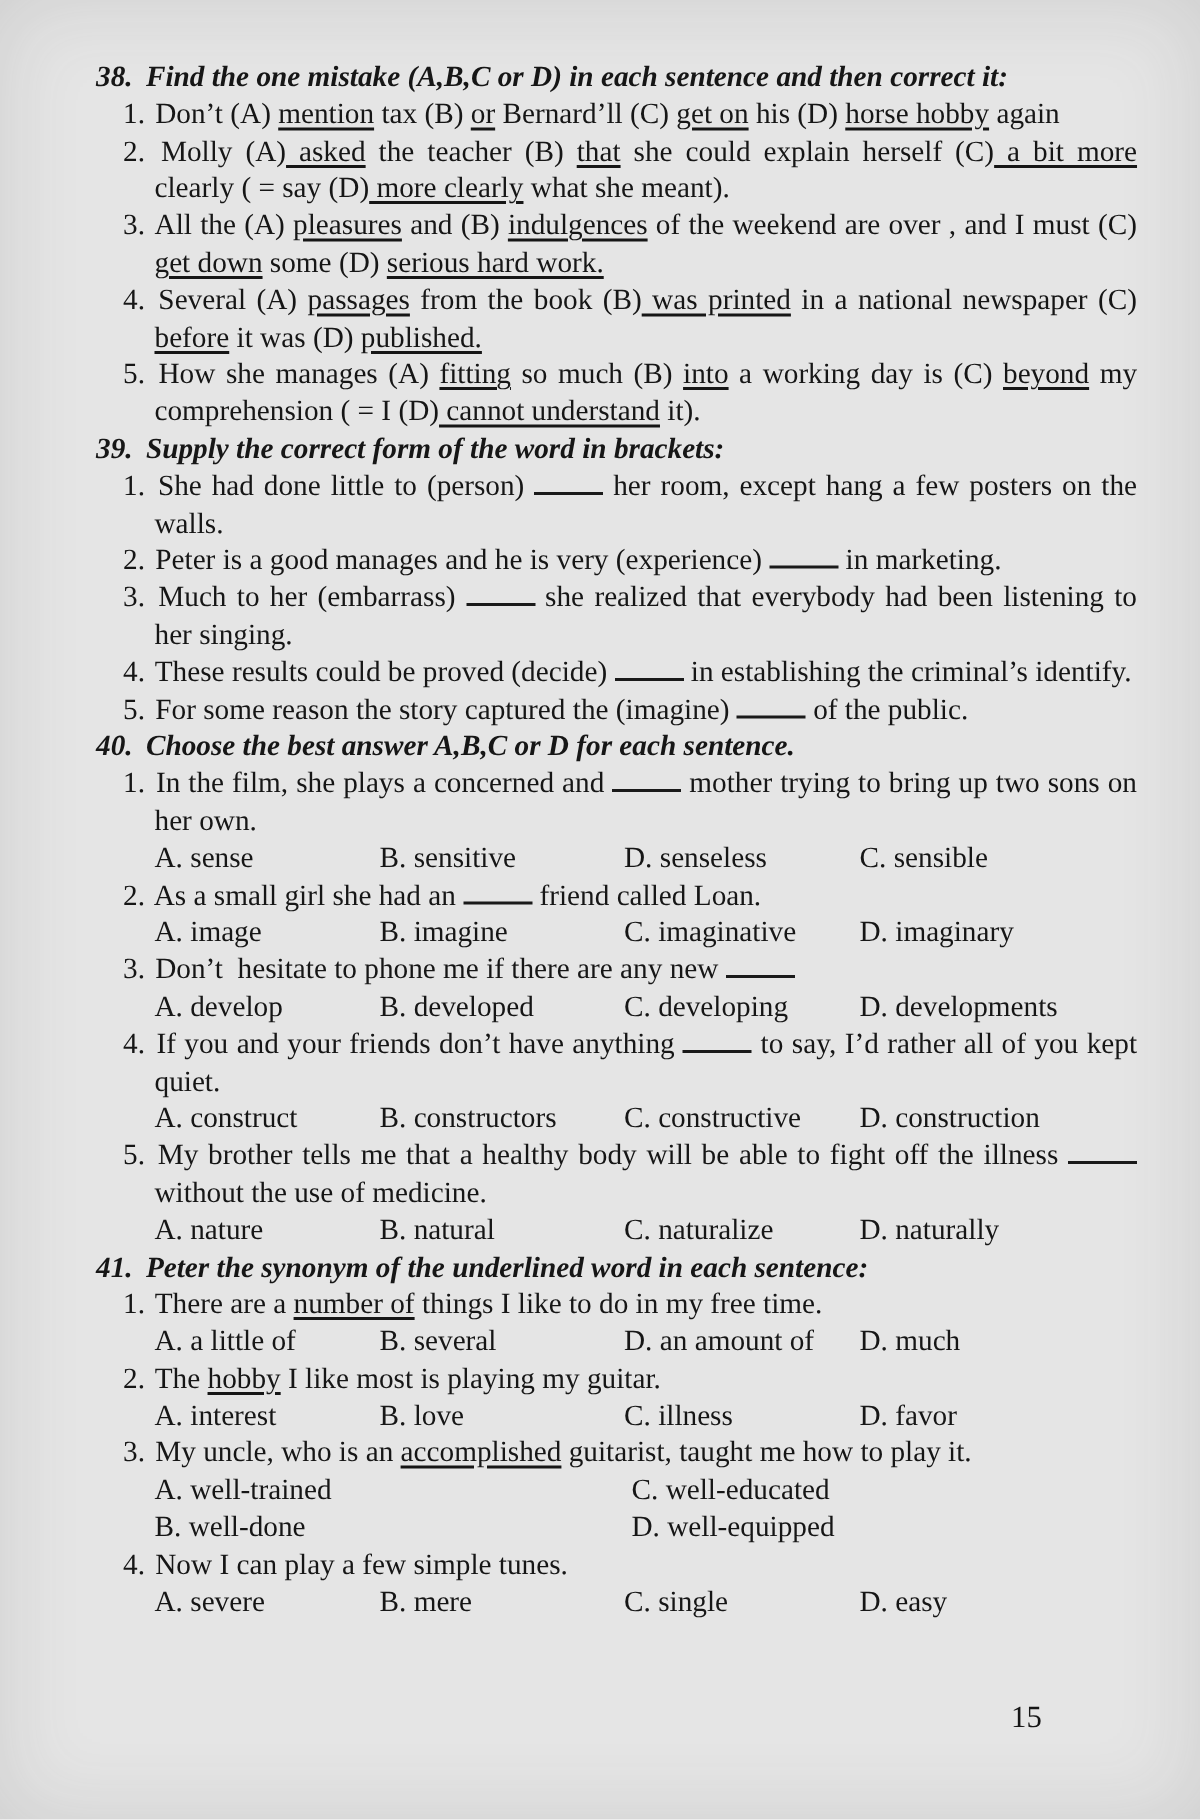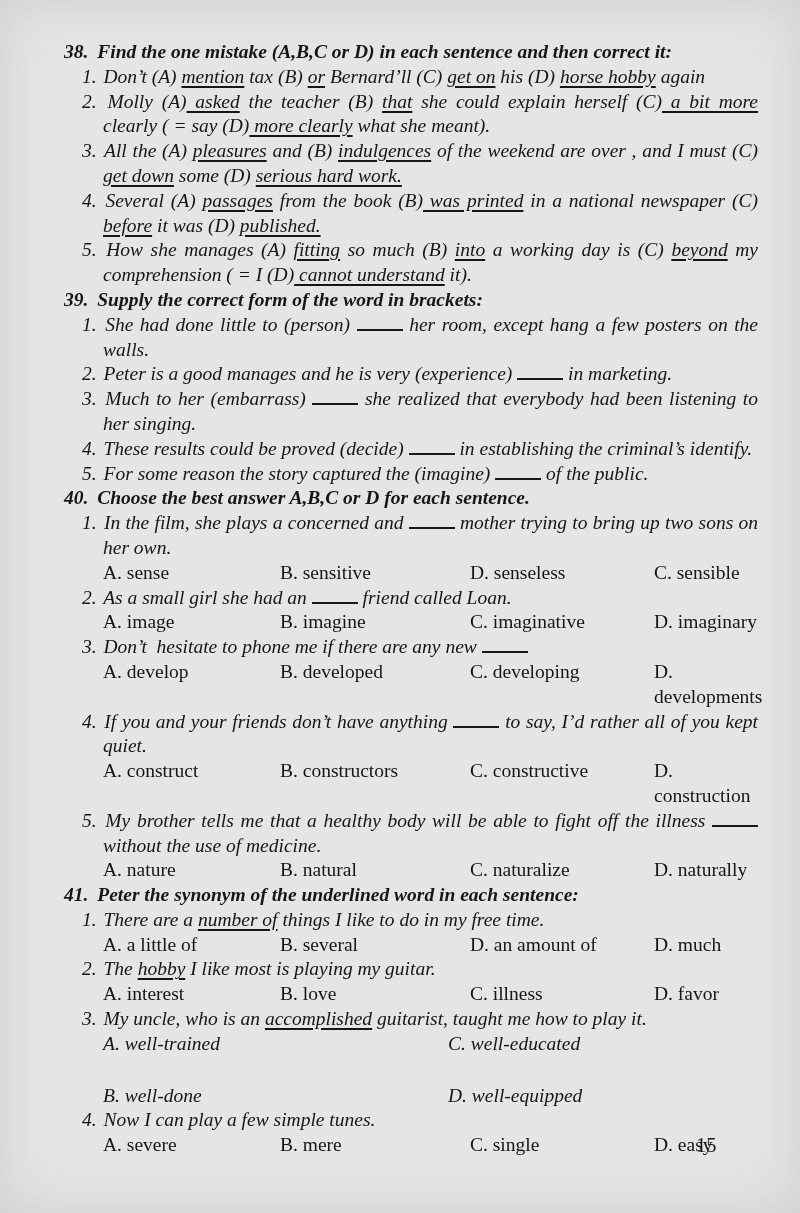--- a/index.html
+++ b/index.html
@@ -24,48 +24,45 @@
   }
   .heading {
     font-weight: bold;
     font-style: italic;
   }
   .heading .h-num { margin-right: 4px; }
   .item {
     margin-left: 39px;
     text-indent: -21px;
     text-align: justify;
-    font-style: italic;
   }
   .item .item-num { margin-right: 2px; }
   .seg-u {
     text-decoration: underline;
     text-decoration-thickness: 1.8px;
     text-underline-offset: 3px;
   }
   .blank {
     display: inline-block;
     width: 46px;
     height: 5px;
     border-bottom: 2px solid #1a1a1a;
   }
   .options {
     margin-left: 39px;
     display: grid;
     grid-template-columns: 150px 163px 157px auto;
-    gap: 27px;
   }
   .options.two-col {
     grid-template-columns: 318px auto;
-    font-style: italic;
   }
   .page-number {
     position: absolute;
     top: 1133px;
-    left: 696px;
+    left: 674px;
     font-size: 20.5px;
   }
 </style>
 </head>
 <body>
 
 <div class="page">
   <div class="content" id="content">
       <p class="heading"><span class="h-num">38.</span> <span class="h-title">Find the one mistake (A,B,C or D) in each sentence and then correct it:</span></p>
       <p class="item"><span class="item-num">1.</span> <span class="seg">Don’t (A) </span><span class="seg-u">mention</span><span class="seg"> tax (B) </span><span class="seg-u">or</span><span class="seg"> Bernard’ll (C) </span><span class="seg-u">get on</span><span class="seg"> his (D) </span><span class="seg-u">horse hobby</span><span class="seg"> again</span></p>

